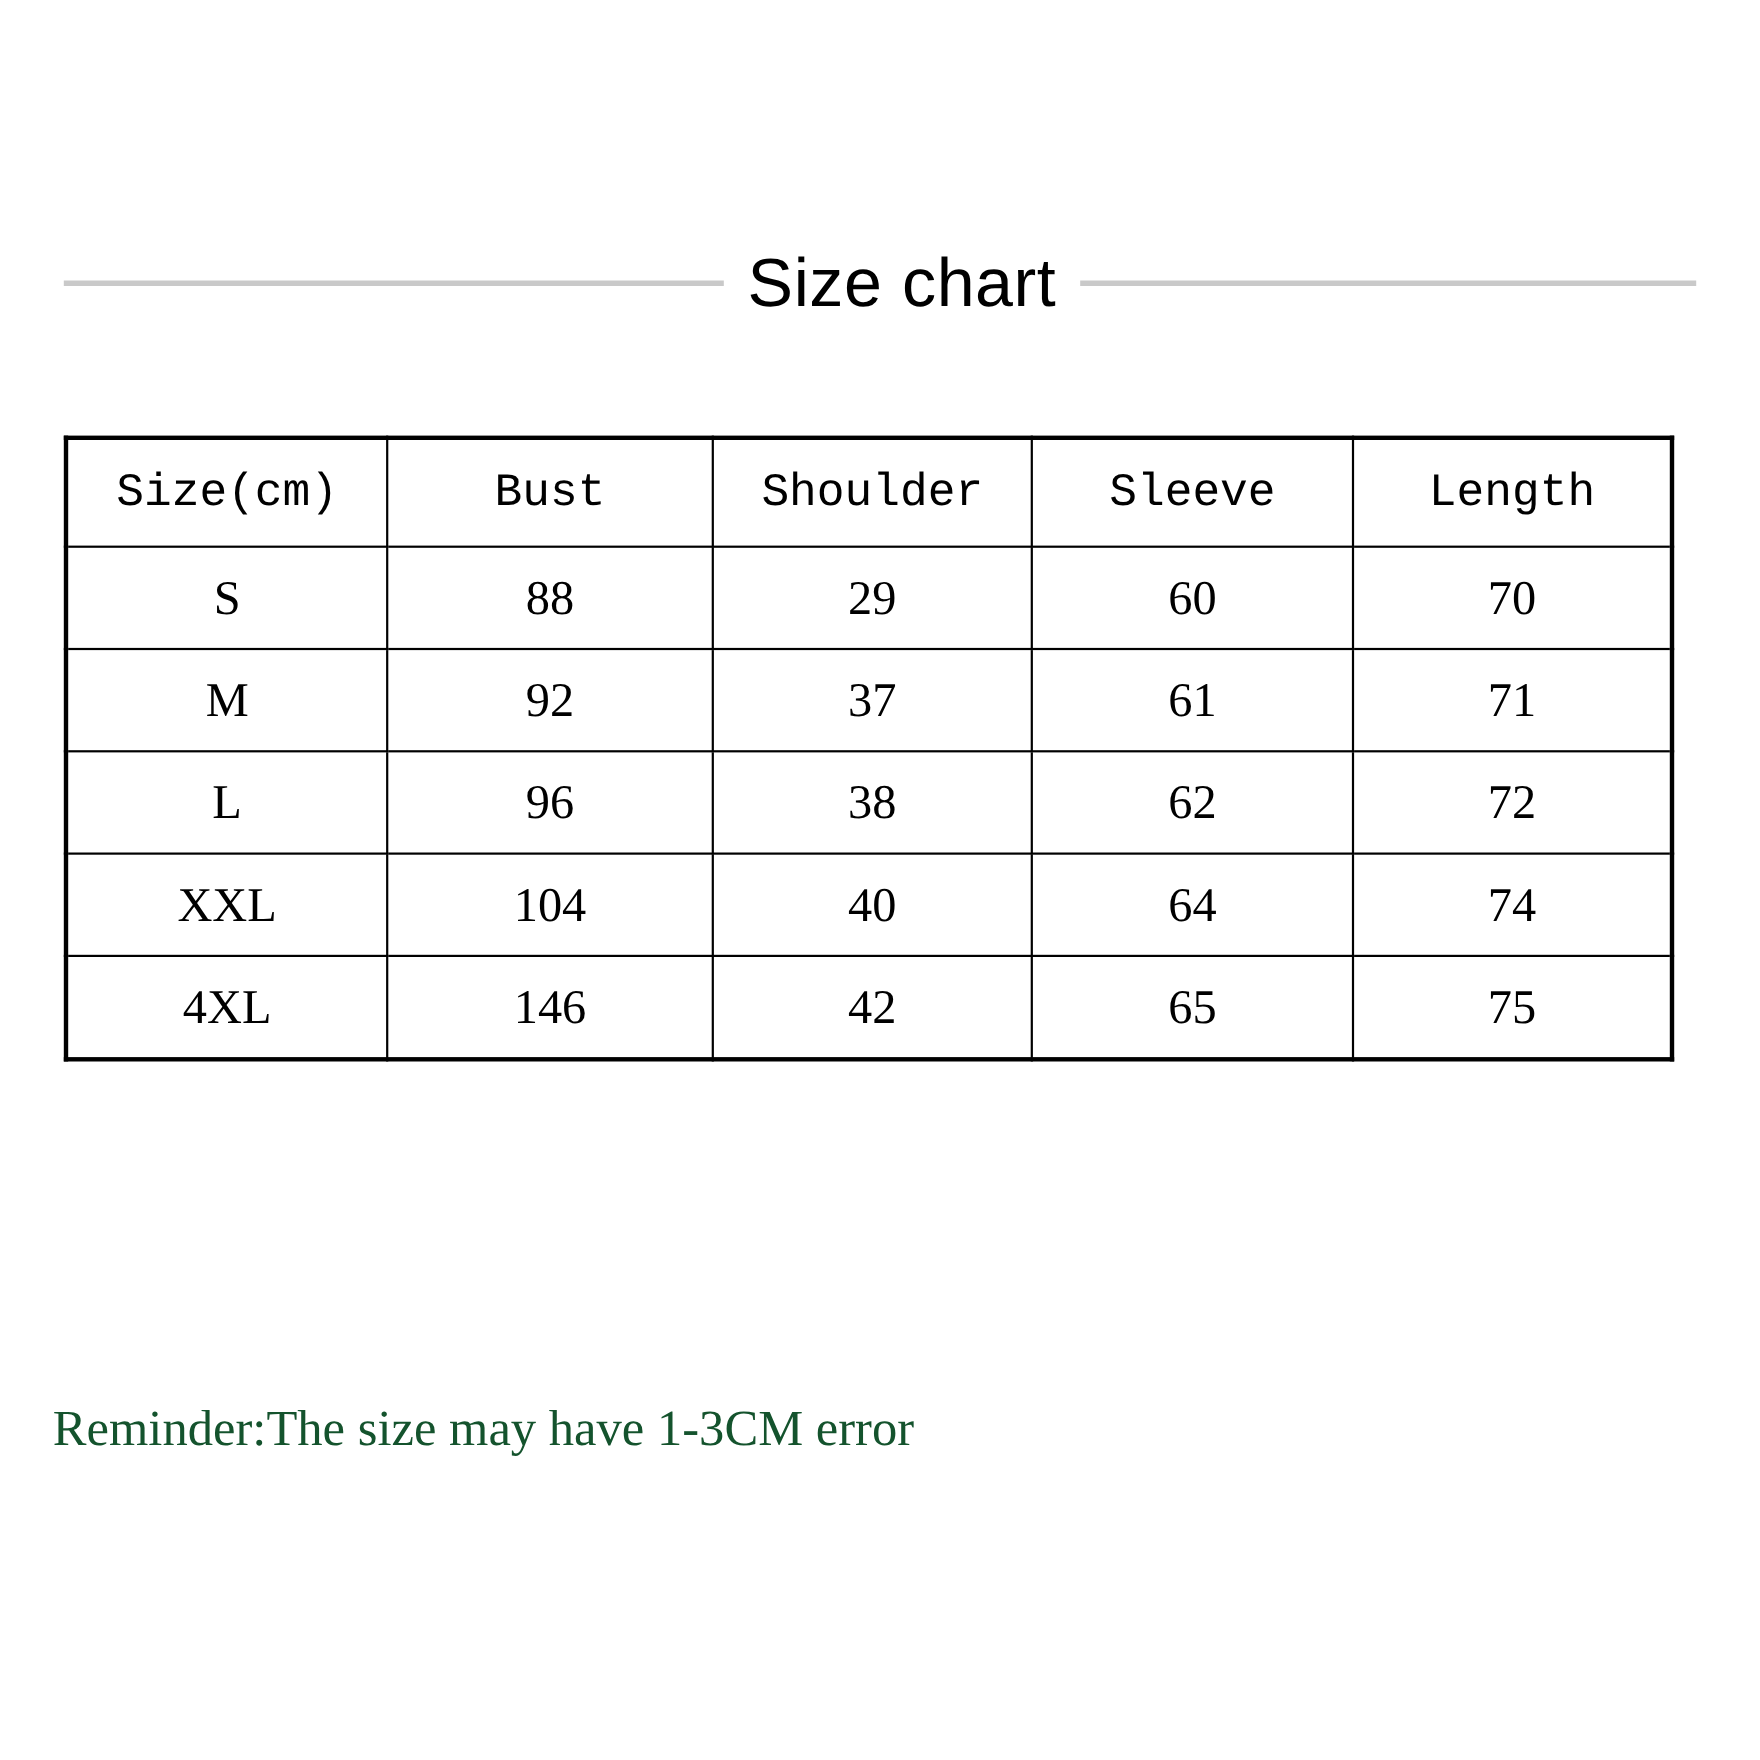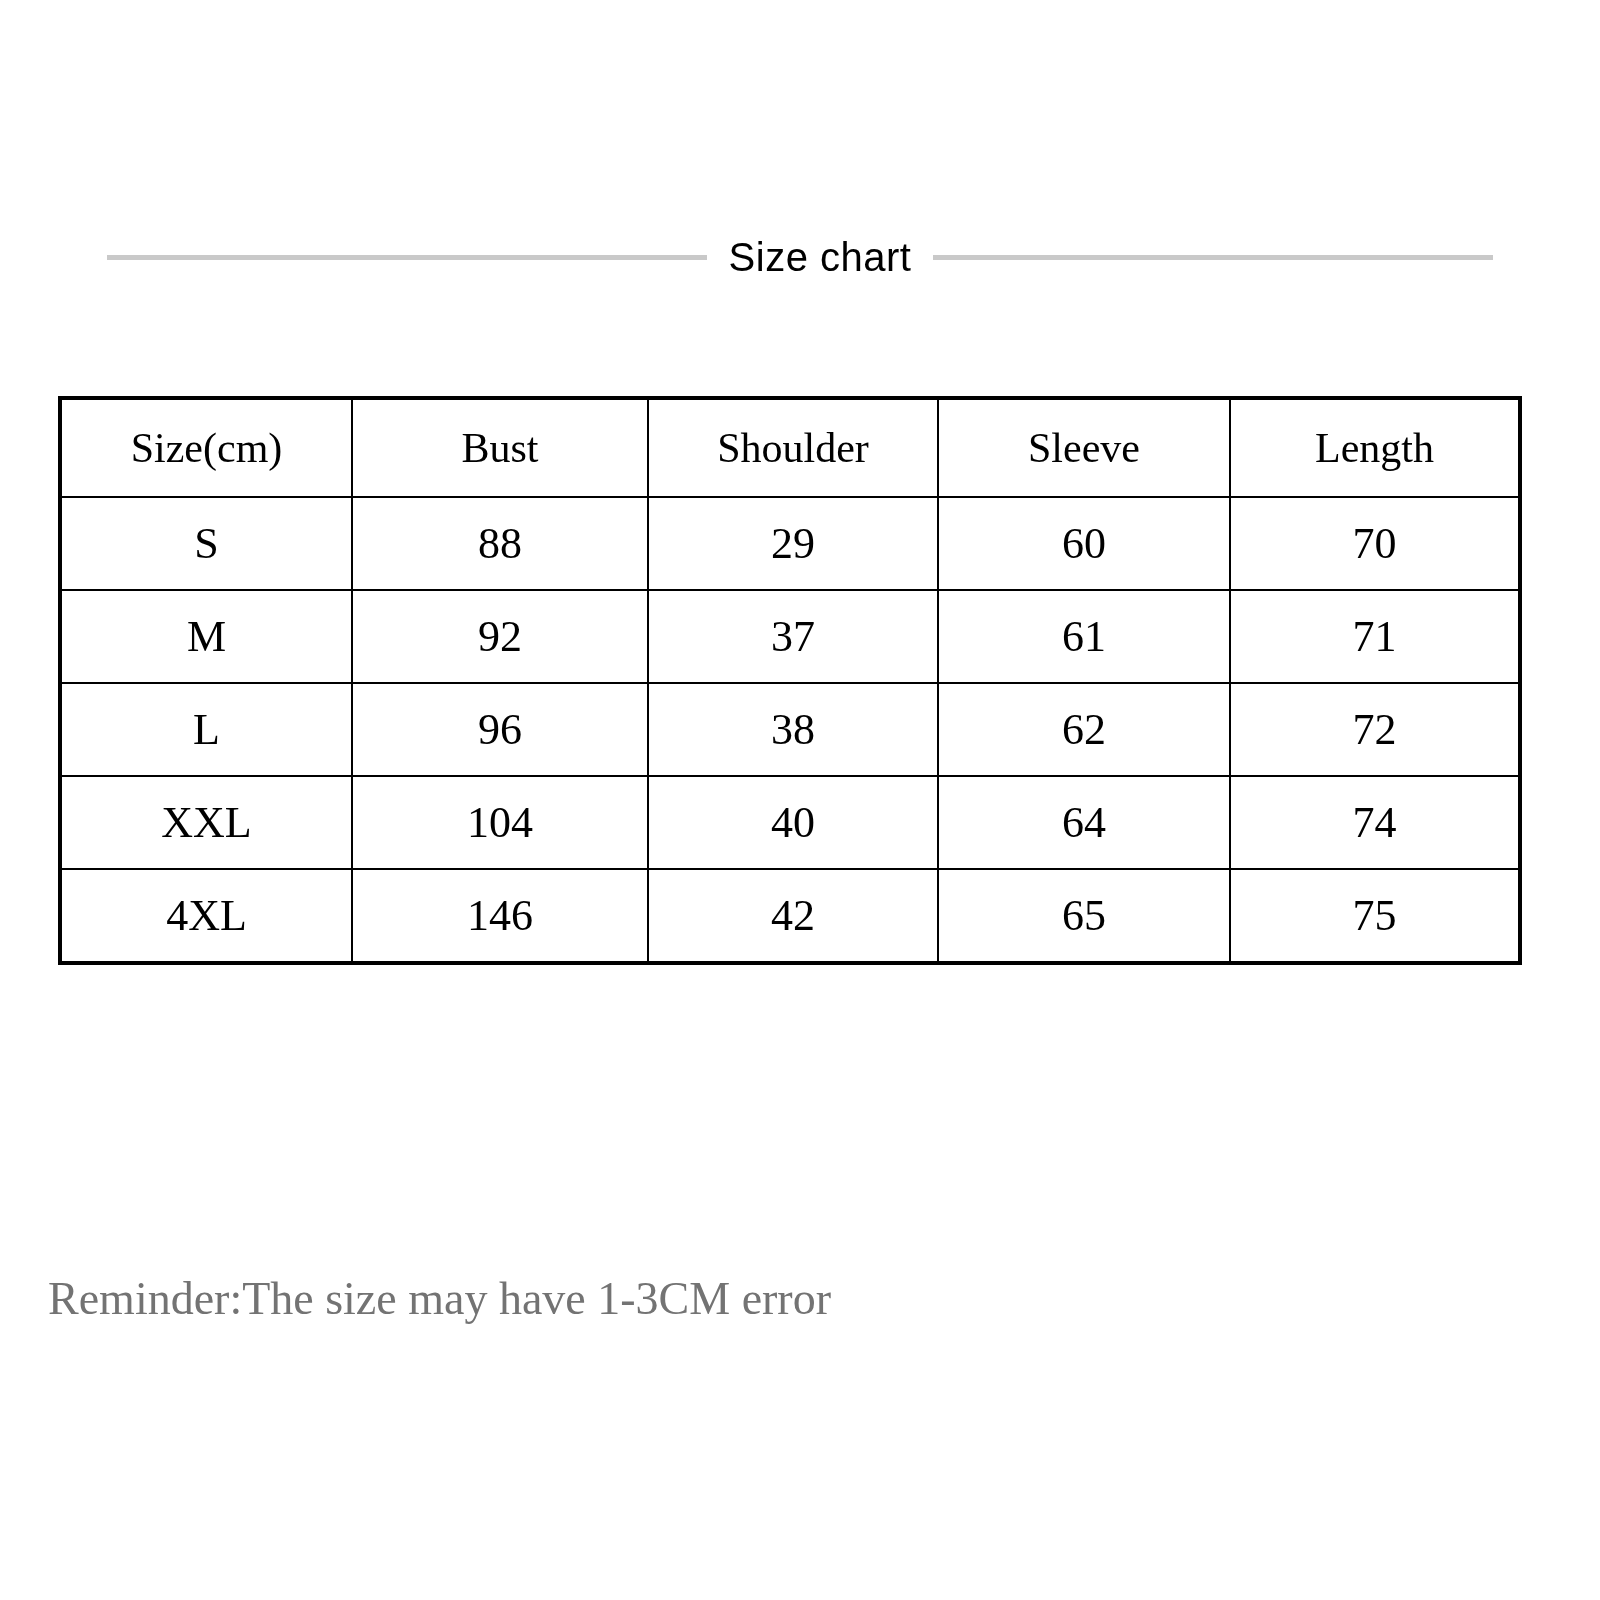--- a/index.html
+++ b/index.html
@@ -28,21 +28,21 @@
     justify-content: center;
   }
   .rule {
     height: 5px;
     background: #c9c9c9;
     flex: 0 0 auto;
   }
   .rule-left  { width: 600px; margin-right: 22px; }
   .rule-right { width: 560px; margin-left: 22px; }
   .chart-title {
-    font-size: 40px;
+    font-size: 62px;
     font-weight: 400;
     letter-spacing: 0.5px;
     white-space: nowrap;
     font-family: "Liberation Sans", sans-serif;
   }
 
   
   .table-wrap {
     position: absolute;
     top: 396px;
@@ -59,21 +59,21 @@
   table.size-table th {
     border: 2px solid #000;
     text-align: center;
     vertical-align: middle;
     padding: 0;
   }
   table.size-table thead th {
     height: 96px;
     font-size: 42px;
     font-weight: 400;
-    font-family: Liberation Serif, serif;
+    font-family: Liberation Mono, monospace;
   }
   table.size-table tbody td {
     height: 91px;
     font-size: 44px;
     font-weight: 400;
     font-family: "Liberation Serif", serif;
   }
   
   col.c0 { width: 292px; }
   col.c1 { width: 296px; }
@@ -81,21 +81,21 @@
   col.c3 { width: 292px; }
   col.c4 { width: 290px; }
 
   
   .reminder {
     position: absolute;
     top: 1272px;
     left: 48px;
     font-size: 46px;
     font-family: "Liberation Serif", serif;
-    color: #737373;
+    color: #14532d;
     white-space: nowrap;
   }
 </style>
 </head>
 <body>
 
 <div class="title-row">
   <div class="rule rule-left"></div>
   <div class="chart-title">Size chart</div>
   <div class="rule rule-right"></div>

